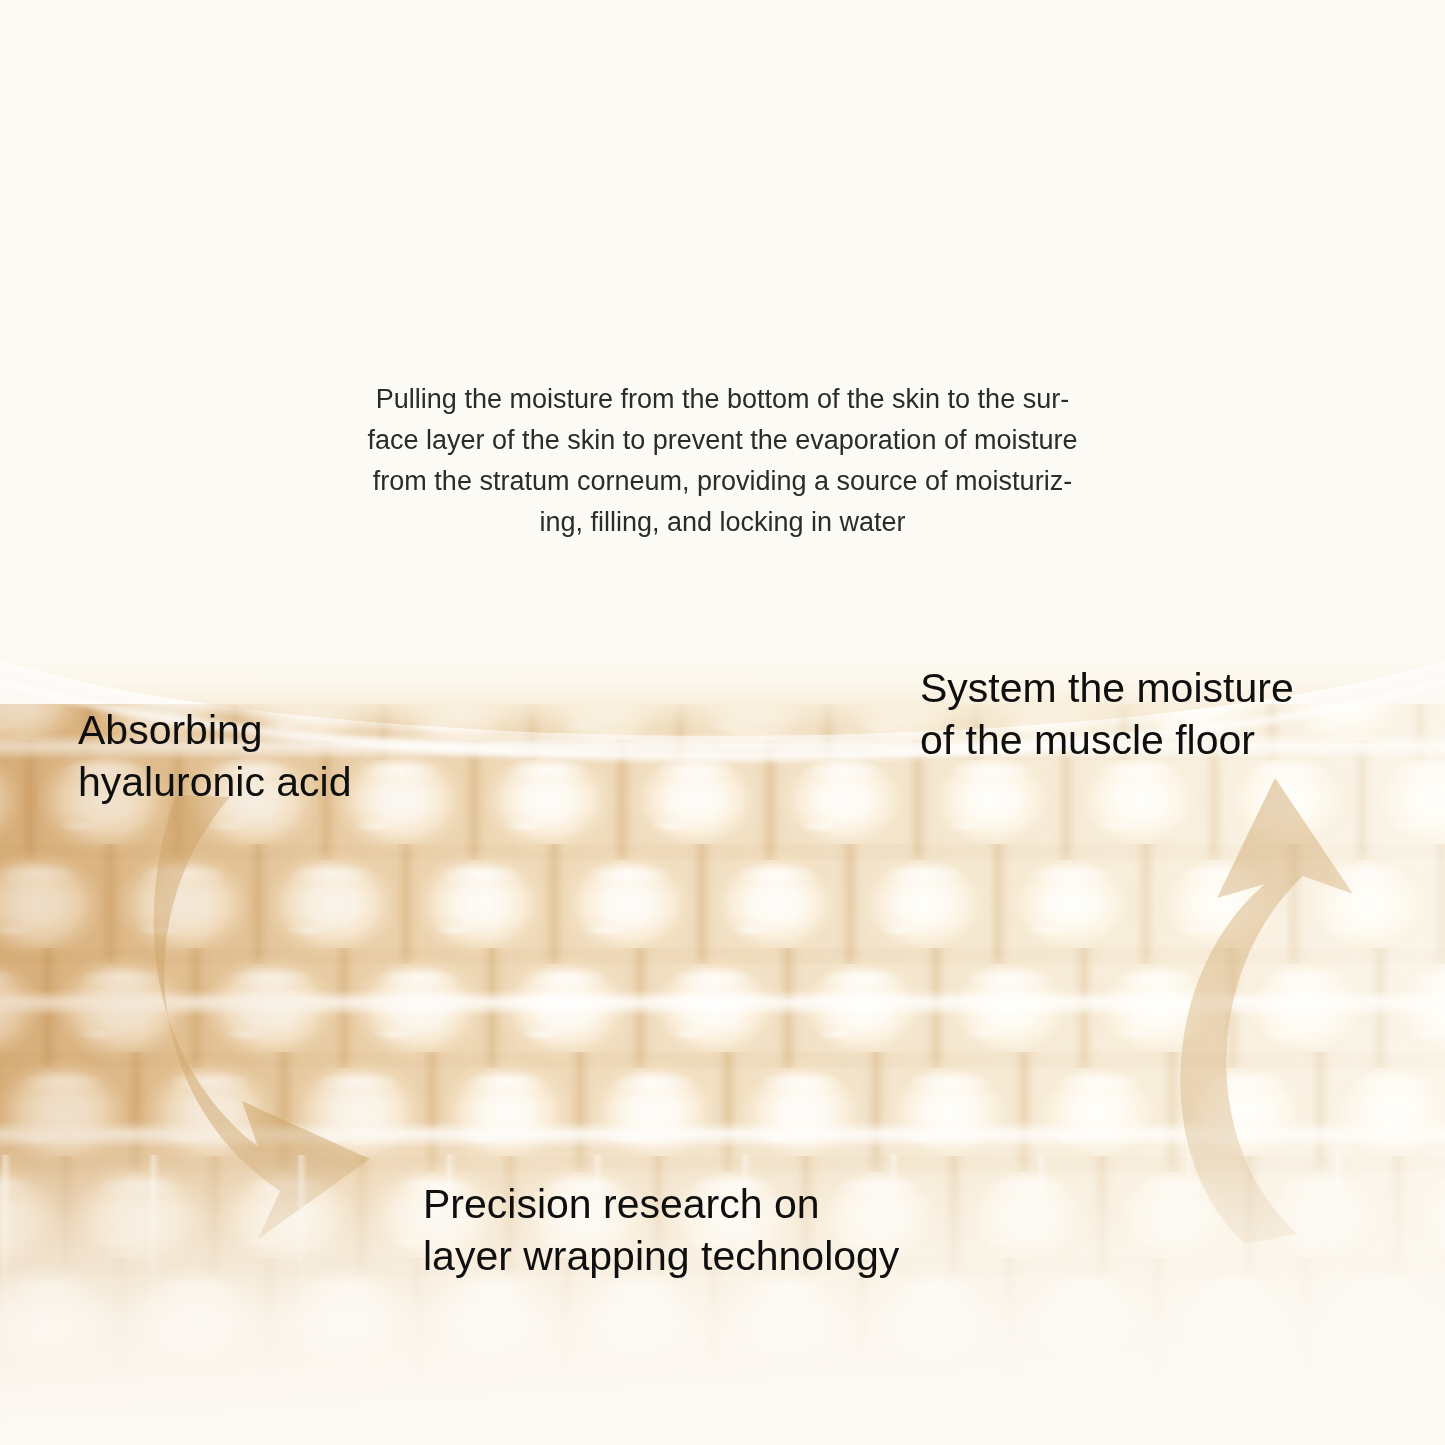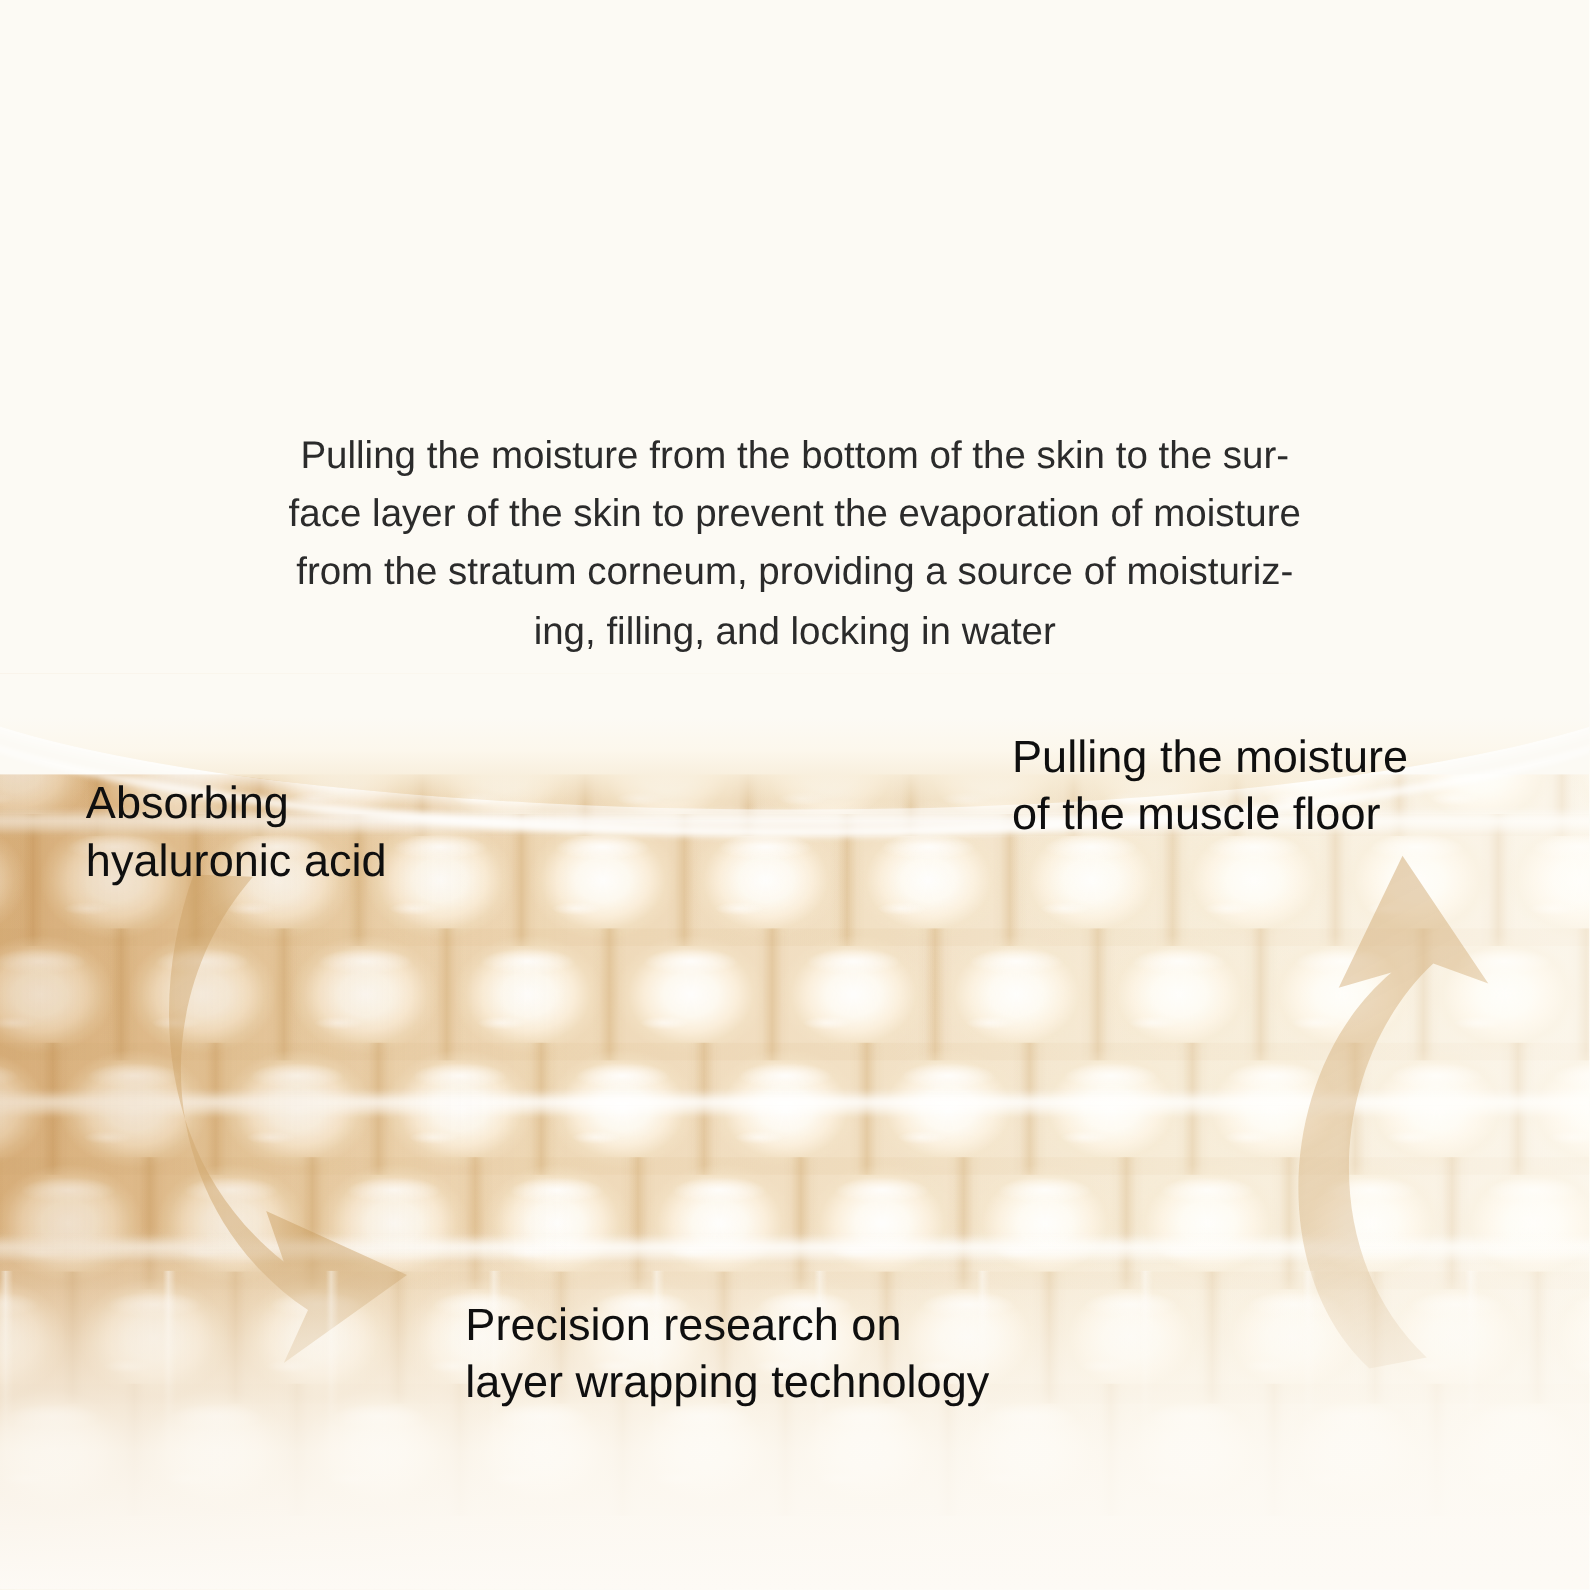--- a/index.html
+++ b/index.html
@@ -40,21 +40,21 @@
     white-space: pre-line;
   }
 
   #subtitle {
     position: absolute;
     left: 120px;
     top: 352px;
     width: 1205px;
     text-align: center;
     color: #2b2b2b;
-    font-size: 35px;
+    font-size: 27px;
     line-height: 1.52;
     font-weight: 400;
     white-space: pre-line;
   }
 
   
   #illustration {
     position: absolute;
     left: 0;
     top: 612px;
@@ -311,19 +311,19 @@
                C 84 192, 70 366, 172 462 Z" fill="url(#gUp)"></path>
     </svg>
 
     <div id="bottom-wisps"></div>
     <div id="bottom-fade"></div>
   </div>
 
   <div class="overlay-label" id="label-absorbing">Absorbing
 hyaluronic acid</div>
 
-  <div class="overlay-label" id="label-pulling">Pulling the moisture
+  <div class="overlay-label" id="label-pulling">System the moisture
 of the muscle floor</div>
 
   <div class="overlay-label" id="label-precision">Precision research on
 layer wrapping technology</div>
 
 </div>
 
 </body></html>

